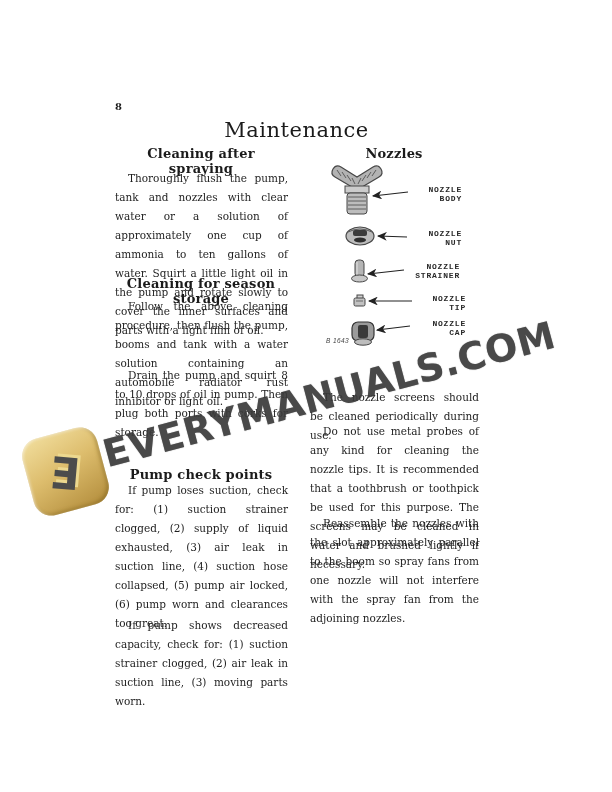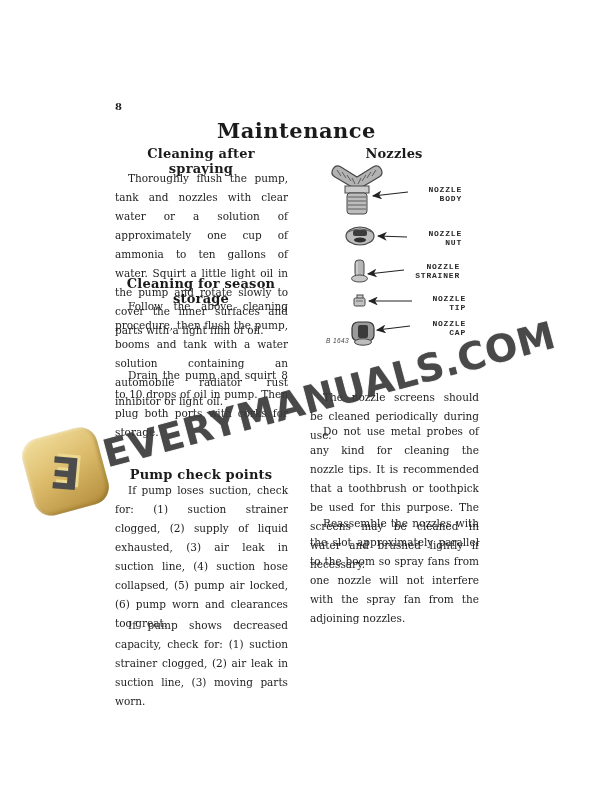--- a/index.html
+++ b/index.html
@@ -2,21 +2,21 @@
 <html><head>
 <meta charset="utf-8">
 <style>
   html,body{margin:0;padding:0;background:#ffffff;}
   #page{
     position:relative;width:612px;height:792px;background:#ffffff;overflow:hidden;
     font-family:"DejaVu Serif", serif;color:#1b1b1b;
   }
   .pagenum{position:absolute;left:115px;top:101px;font-size:10px;font-weight:bold;}
   .doc-title{position:absolute;left:115px;top:118px;width:363px;text-align:center;
-    font-size:21px;font-weight:bold;letter-spacing:.5px;}
+    font-size:21px;font-weight:normal;letter-spacing:.5px;}
   .col-head{position:absolute;font-size:13px;font-weight:bold;text-align:center;letter-spacing:.2px;}
   .h-cas{left:115px;top:146px;width:172px;}
   .h-cfss{left:113px;top:276px;width:176px;}
   .h-pcp{left:115px;top:458px;width:172px;margin-top:9px;}
   .h-noz{left:310px;top:146px;width:168px;}
   .para{position:absolute;font-size:10.5px;line-height:19px;text-align:justify;
     text-indent:13px;color:#1e1e1e;}
   .lc{left:115px;width:173px;}
   .rc{left:310px;width:169px;}
   .p1{top:169px;} .p2{top:297px;} .p3{top:366px;}

